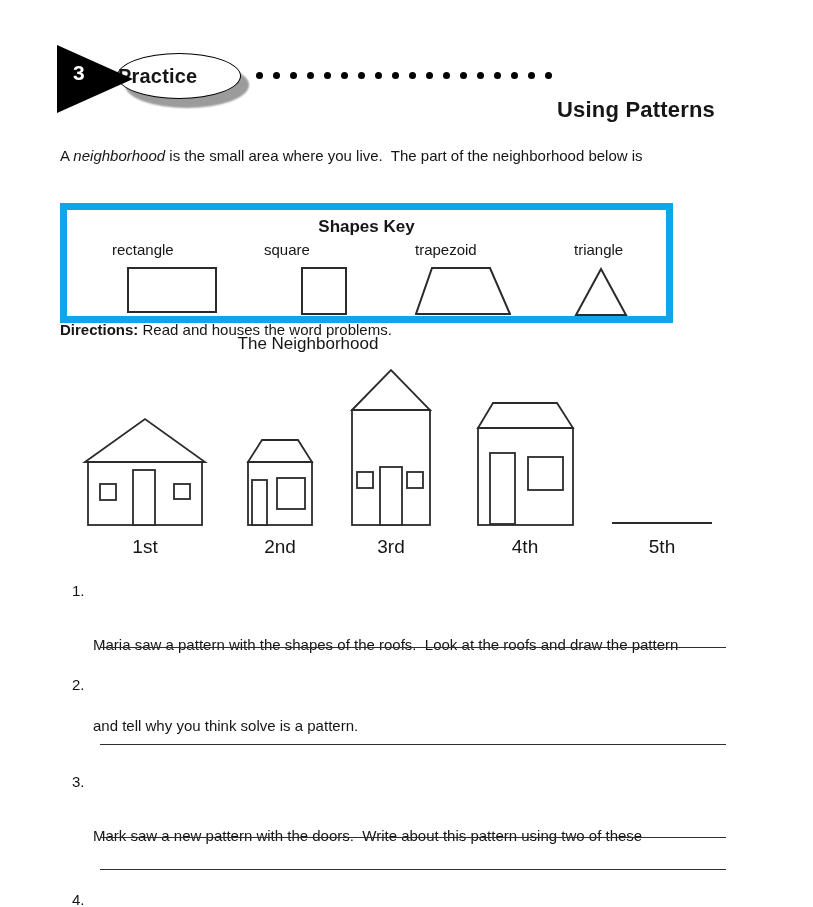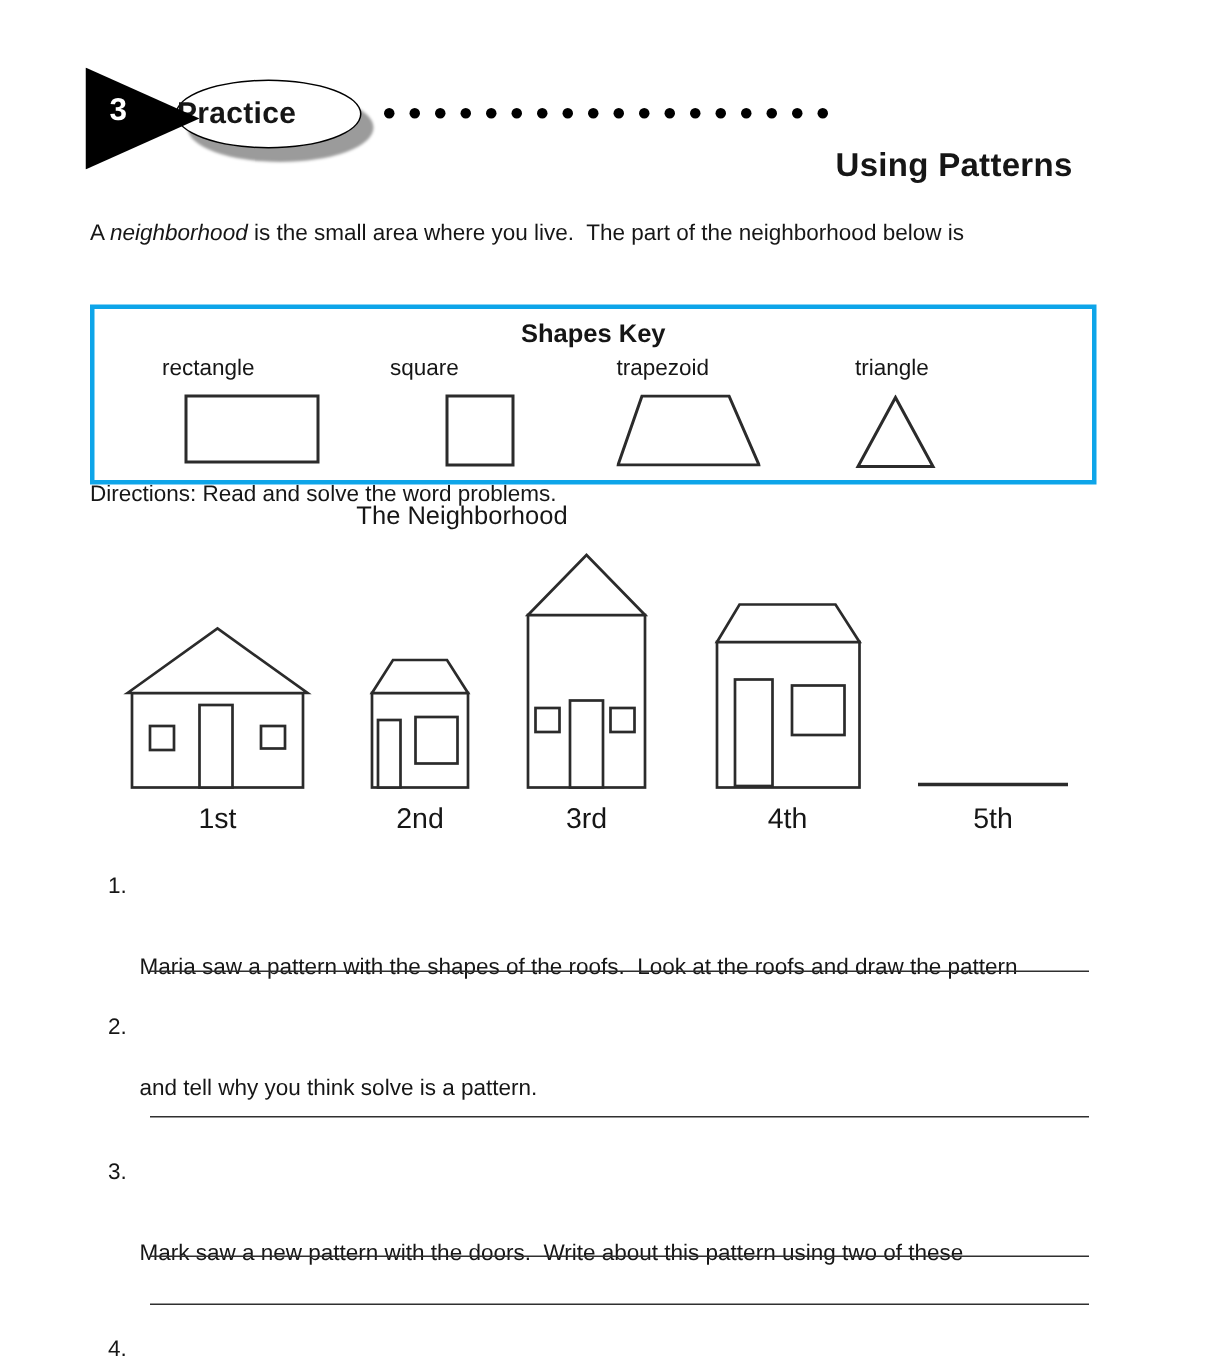--- a/index.html
+++ b/index.html
@@ -19,25 +19,25 @@
   }
   .badge-oval .badge-text { font-weight:bold; font-size:20px; letter-spacing:0.2px; }
   .dots-row { position:absolute; left:256px; top:72px; display:flex; gap:10px; align-items:center; }
   .dot { width:7px; height:7px; border-radius:50%; background:#000; }
   .page-title { position:absolute; left:557px; top:77px; font-size:22px; font-weight:bold; letter-spacing:0.2px;margin-top:20px; }
 
   
   .intro { position:absolute; left:60px; top:108px; width:700px; font-size:15px; line-height:19px; white-space:pre-wrap; }
   .intro .iline { min-height:19px; }
   .directions { margin-top:3px; }
-  .bold { font-weight:normal; }
+  .bold { font-weight:bold; }
   .italic { font-style:italic;margin-top:13px; }
 
   
-  .shapes-key { position:absolute; left:60px; top:203px; width:671px; height:120px; border:3px solid #0ea5e9; background:#fff; }
+  .shapes-key { position:absolute; left:60px; top:203px; width:613px; height:120px; border:7px solid #0ea5e9; background:#fff; }
   .sk-title { text-align:center; margin-top:7px; font-size:17px; font-weight:bold; }
   .sk-col { position:absolute; top:31px; width:120px; text-align:left; font-size:15px; }
   .sk-shape { margin:9px auto 0; }
   .shape-rect { width:90px; height:46px; border:2px solid #2b2b2b; background:#fff; }
   .shape-square { width:46px; height:48px; border:2px solid #2b2b2b; background:#fff; }
 
   
   .hood-title { position:absolute; left:0; top:334px; width:616px; text-align:center; font-size:17px; font-weight:normal; }
   .houses-svg { position:absolute; left:0; top:0; width:813px; height:560px; }
   .house-label { position:absolute; top:536px; width:60px; text-align:center; font-size:19px; }
@@ -79,21 +79,21 @@
       <span class="dot"></span>
       <span class="dot"></span>
       <span class="dot"></span>
     </div>
   <div class="page-title">Using Patterns</div>
 
   <div class="intro">
     <div class="iline"><span>A </span><span class="italic">neighborhood</span><span> is the small area where you live.  The part of the neighborhood below is</span></div>
     <div class="iline">where Manuel, Mark, and Maria live.  They like to walk down the street and talk about the</div>
     <div class="iline">different geometric shapes and patterns they see on the houses and buildings.</div>
-    <div class="iline directions"><span class="bold">Directions:</span><span> Read and solve the word problems.</span></div>
+    <div class="iline directions"><span class="bold">Directions:</span><span> Read and houses the word problems.</span></div>
   </div>
 
   <div class="shapes-key">
     <div class="sk-title">Shapes Key</div>
 
     <div class="sk-col" style="left:45px">
       <div>rectangle</div>
       <div class="sk-shape shape-rect"></div>
     </div>
     <div class="sk-col" style="left:348px">

